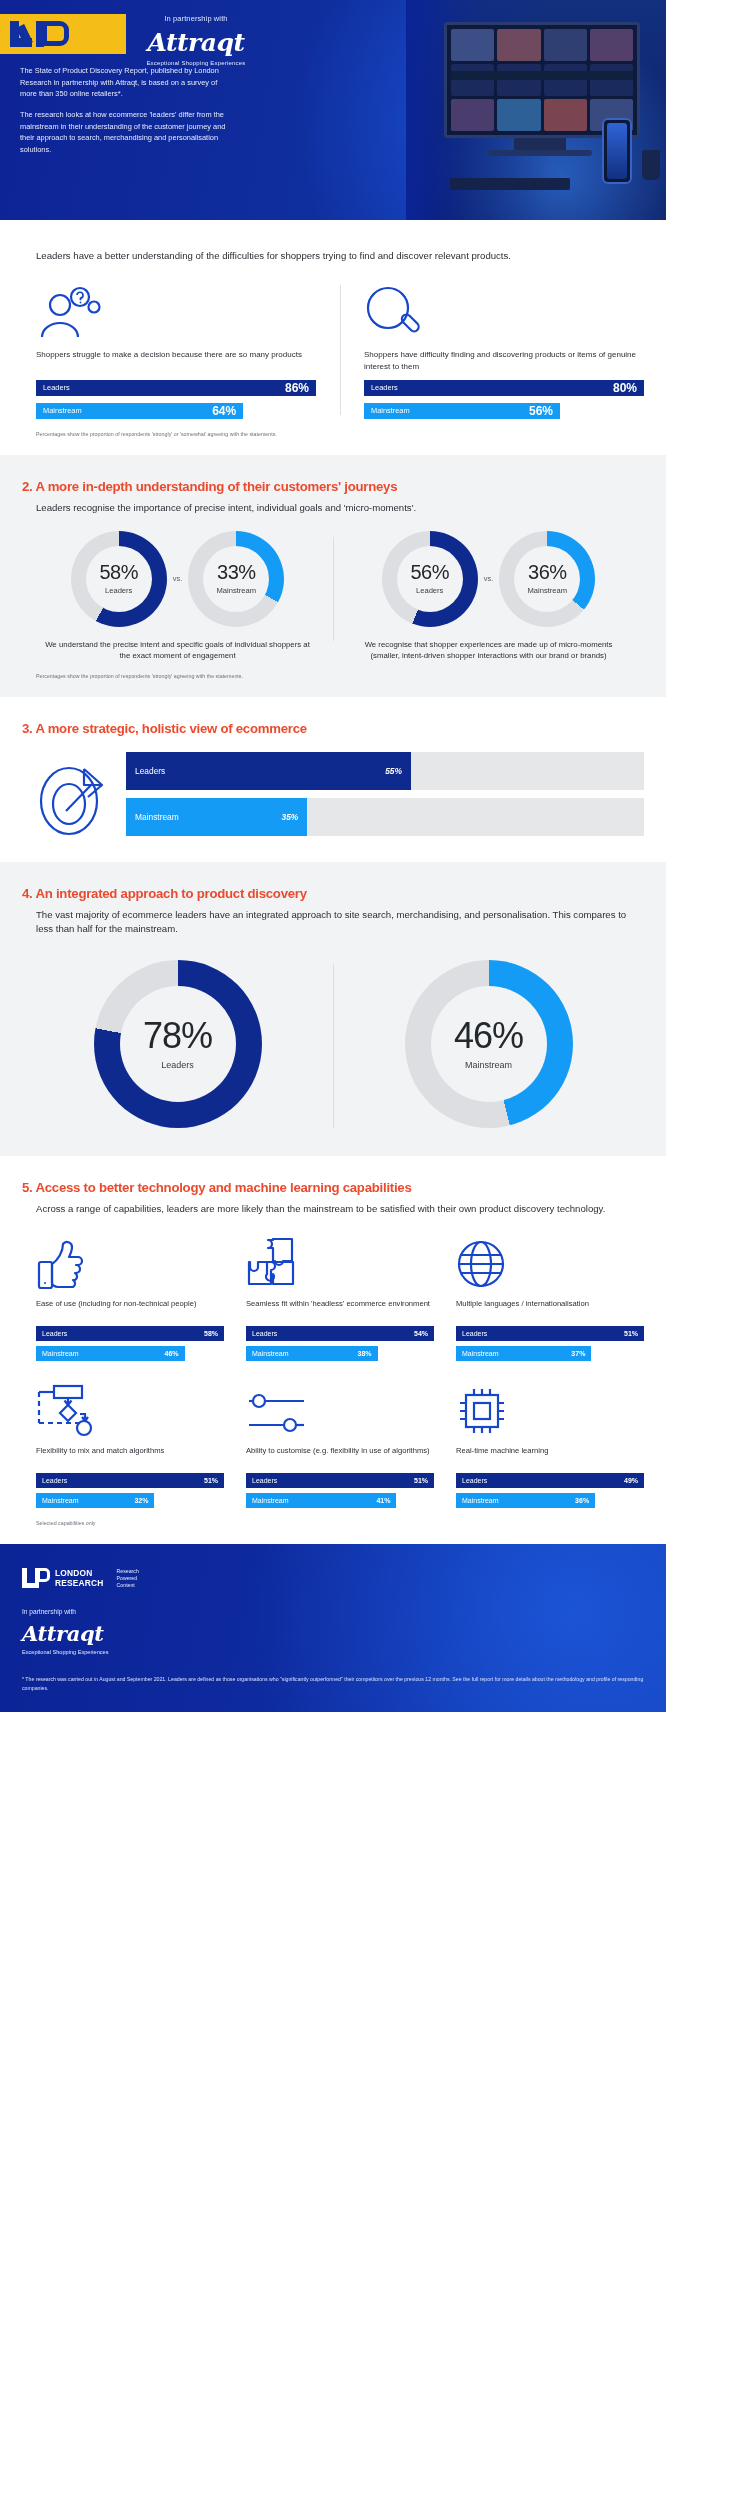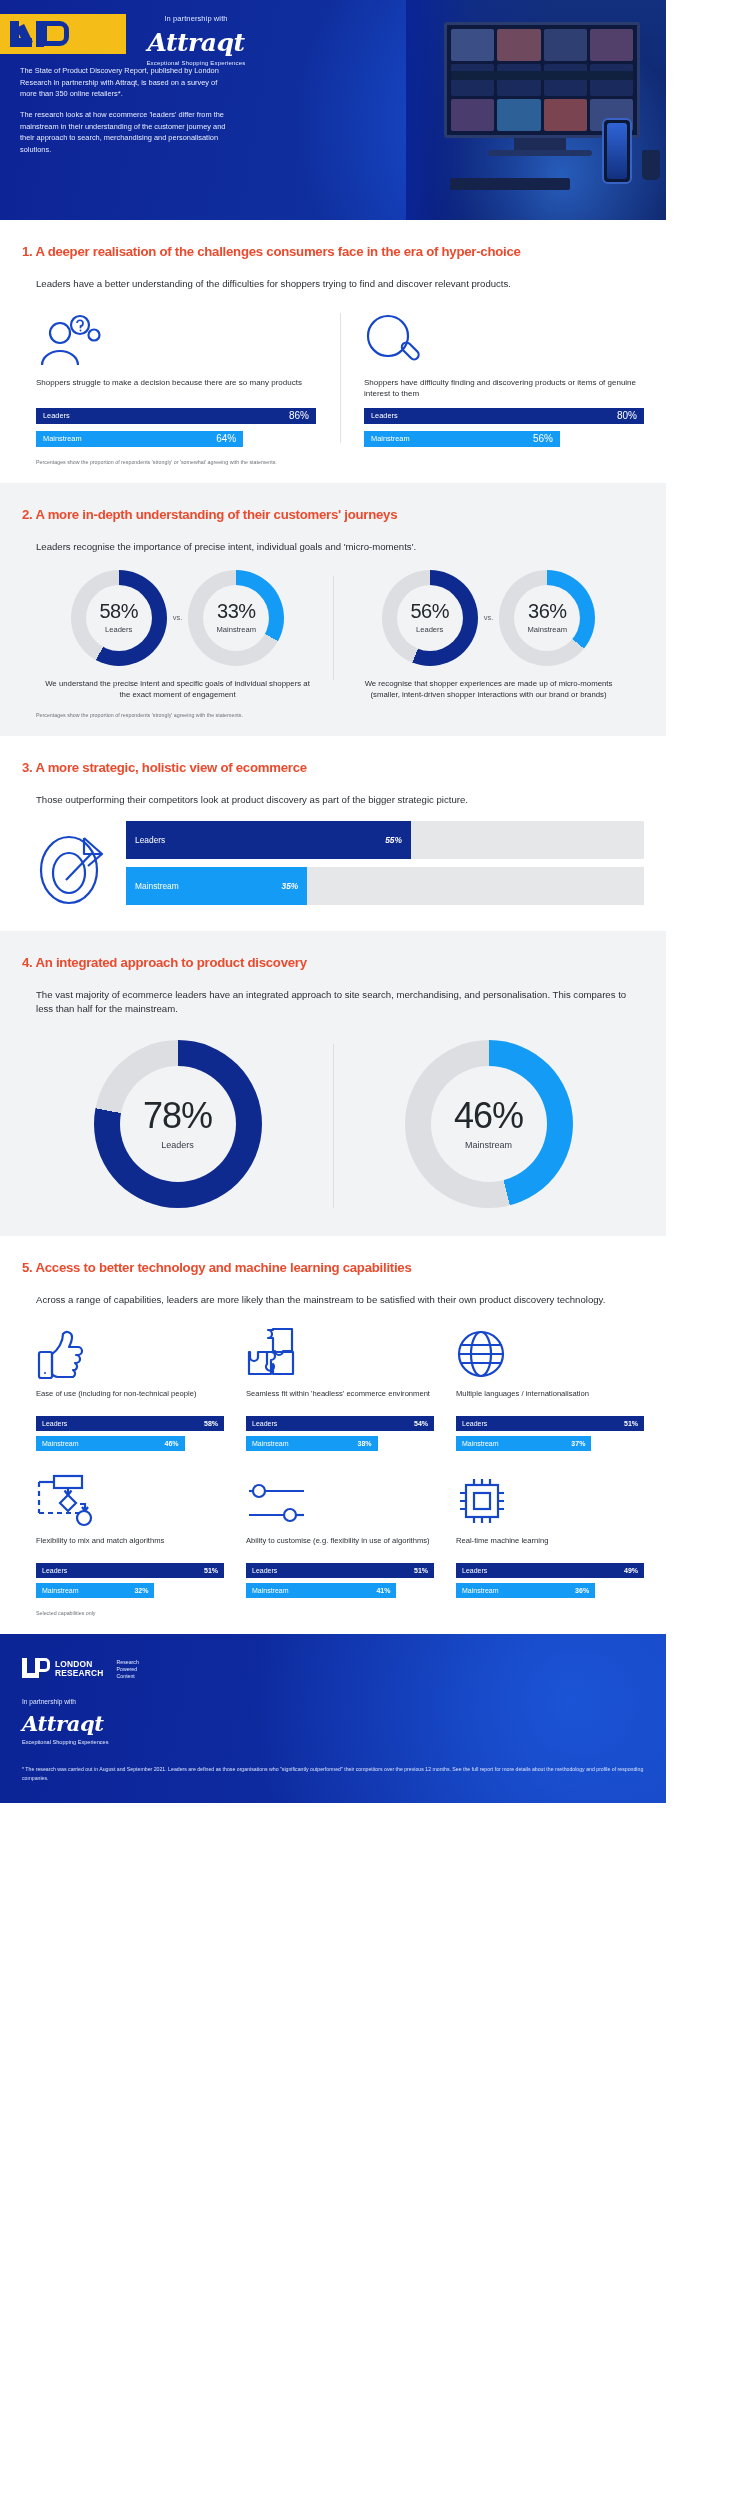--- a/index.html
+++ b/index.html
@@ -77,41 +77,41 @@
 
   
   .section { padding: 24px 22px 18px 22px; }
   .section.alt { background:#f2f3f5; }
   .sec-title {
     color:#ea4b2e; font-size:13.2px; font-weight:bold; line-height:1.28;
     letter-spacing:-0.25px;
   }
   .sec-num { color:#ea4b2e; }
   .sec-sub {
-    margin-top:16px; margin-left:14px; font-size:9.6px; line-height:1.45; color:#2a2f35; max-width:660px;
+    margin-top:5px; margin-left:14px; font-size:9.6px; line-height:1.45; color:#2a2f35; max-width:660px;
   }
   .footnote { font-size:5.3px; color:#6c727a; margin-top:12px; margin-left:14px; }
 
   
   .two-col { display:flex; margin-top:18px; margin-left:14px; }
   .col { width:50%; padding-right:24px; position:relative; }
   .col + .col { padding-left:24px; padding-right:0; }
   .col + .col:before { content:""; position:absolute; left:0; top:4px; bottom:4px; width:1px; background:#dfe1e4; }
   .stat-icon { height:60px; display:flex; align-items:flex-end; }
   .stat-text { font-size:8px; line-height:1.45; color:#2a2f35; margin-top:8px; min-height:24px; }
 
   .bar-row { position:relative; height:16px; margin-top:7px; background:transparent; }
   .bar-fill {
     position:absolute; left:0; top:0; height:16px; display:flex; align-items:center;
     justify-content:space-between; padding:0 7px; color:#fff;
   }
   .bar-lead { background:#0e2a8e; }
   .bar-main { background:#139bf5; }
   .bar-label { font-size:7.4px; }
-  .bar-val { font-size:10px; font-weight:normal; }
+  .bar-val { font-size:12px; font-weight:bold; }
 
   
   .donut-cols { display:flex; margin-top:16px; }
   .dcol { width:50%; padding:0 14px; position:relative; }
   .dcol + .dcol:before { content:""; position:absolute; left:0; top:6px; bottom:20px; width:1px; background:#dcdee1; }
   .donut-pair { display:flex; align-items:center; justify-content:center; gap:6px; }
   .donut { position:relative; width:96px; height:96px; border-radius:50%; }
   .donut-hole {
     position:absolute; left:50%; top:50%; transform:translate(-50%,-50%);
     width:66px; height:66px; background:#f2f3f5; border-radius:50%;
@@ -221,24 +221,20 @@
         <div class="lr-L"></div>
         <div class="lr-leg"></div>
         <div class="lr-R"></div>
       </div>
       <div class="hero-p">The State of Product Discovery Report, published by London Research in partnership with Attraqt, is based on a survey of more than 350 online retailers*.</div>
       <div class="hero-p">The research looks at how ecommerce 'leaders' differ from the mainstream in their understanding of the customer journey and their approach to search, merchandising and personalisation solutions.</div>
     </div>
   </div>
 
   <div class="section">
-    <div class="sec-title">
-      <span class="sec-num">1.</span>
-      <span>A deeper realisation of the challenges consumers face in the era of hyper-choice</span>
-    </div>
     <div class="sec-sub">Leaders have a better understanding of the difficulties for shoppers trying to find and discover relevant products.</div>
 
     <div class="two-col">
       <div class="col">
         <div class="stat-icon">
           <svg width="70" height="56" viewBox="0 0 70 56" fill="none" stroke="#1646c9" stroke-width="2.2">
             <circle cx="24" cy="20" r="10"></circle>
             <path d="M6 52 a18 14 0 0 1 36 0"></path>
             <circle cx="44" cy="12" r="9"></circle>
             <path d="M41 10 a3 3 0 1 1 3.5 3.2 v2" stroke-width="1.7"></path>
@@ -335,21 +331,20 @@
     </div>
 
     <div class="footnote">Percentages show the proportion of respondents 'strongly' agreeing with the statements.</div>
   </div>
 
   <div class="section">
     <div class="sec-title">
       <span class="sec-num">3.</span>
       <span>A more strategic, holistic view of ecommerce</span>
     </div>
-    <div class="sec-sub">Those outperforming their competitors look at product discovery as part of the bigger strategic picture.</div>
 
     <div class="sec3-wrap">
       <div class="sec3-icon">
         <svg width="74" height="78" viewBox="0 0 74 78" fill="none" stroke="#1646c9" stroke-width="2.2">
           <ellipse cx="33" cy="42" rx="28" ry="33"></ellipse>
           <ellipse cx="33" cy="45" rx="16" ry="20"></ellipse>
           <path d="M30 52 L56 25"></path>
           <path d="M48 10 L48 26 L66 26 L52 38" stroke-linejoin="round"></path>
           <path d="M48 10 L66 26"></path>
         </svg>

